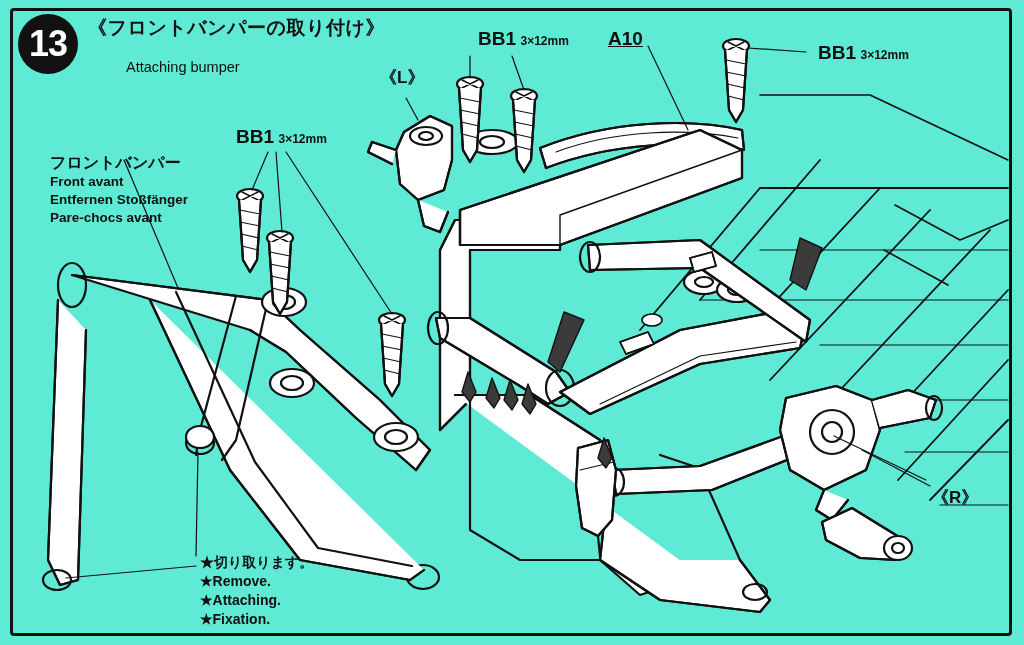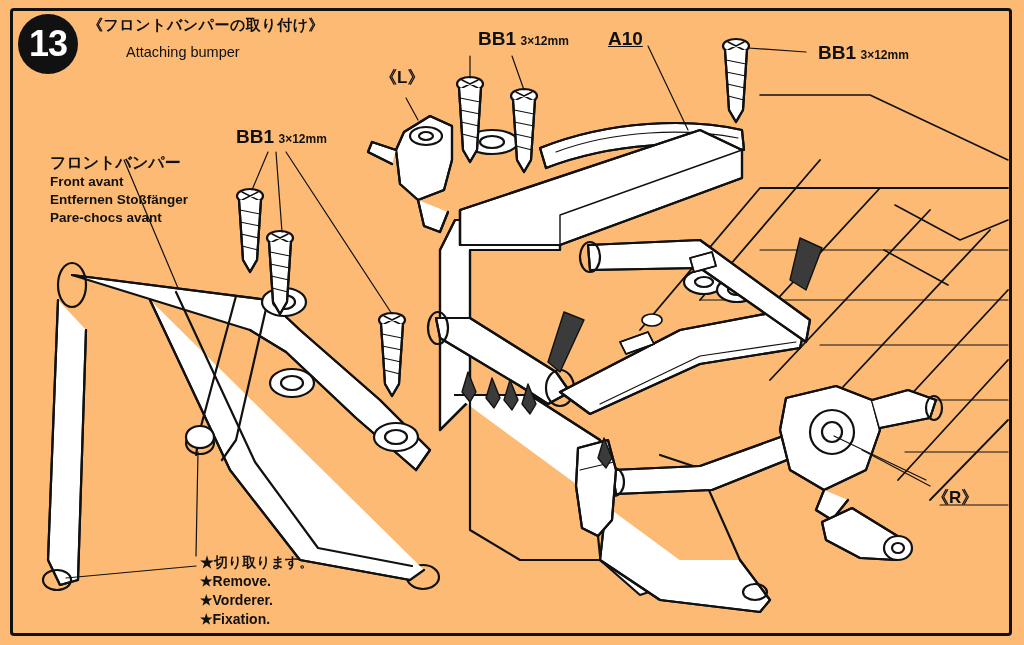--- a/index.html
+++ b/index.html
@@ -4,21 +4,21 @@
 <style>
   html, body {
     margin: 0;
     padding: 0;
     background: #ffffff;
   }
   #page {
     position: relative;
     width: 1024px;
     height: 645px;
-    background: #fdba74;
+    background: #5eead4;
     font-family: "Liberation Sans", sans-serif;
     color: #111111;
     overflow: hidden;
   }
   
   #frame {
     position: absolute;
     left: 10px;
     top: 8px;
     width: 1002px;
@@ -45,25 +45,24 @@
     letter-spacing: -1px;
   }
   
   #title-block {
     position: absolute;
     left: 88px;
     top: 16px;
     line-height: 1.28;
   }
   .title-jp {
-    font-size: 15px;
+    font-size: 19px;
     font-weight: bold;
     letter-spacing: 0.5px;
-    margin-bottom: 8px;
-    font-family: Liberation Serif, serif;
+    margin-bottom: 18px;
   }
   .title-line {
     font-size: 14.5px;
     font-weight: normal;
     margin-left: 38px;
   }
   
   .label {
     position: absolute;
     white-space: nowrap;
@@ -125,21 +124,21 @@
   <div id="bumper-caption">
     <div class="cap-jp">フロントバンパー</div>
     <div>Front avant</div>
     <div>Entfernen Stoßfänger</div>
     <div>Pare-chocs avant</div>
   </div>
 
   <div id="remove-caption">
     <div>★切り取ります。</div>
     <div>★Remove.</div>
-    <div>★Vorderer.</div>
+    <div>★Attaching.</div>
     <div>★Fixation.</div>
   </div>
 
   <div class="label" style="left:478px; top:28px;">
     <span class="lbl-part">BB1</span>
     <span class="lbl-spec">3×12</span><span class="lbl-spec mm">mm</span>
   </div>
 
   <div class="label" style="left:818px; top:42px;">
     <span class="lbl-part">BB1</span>

